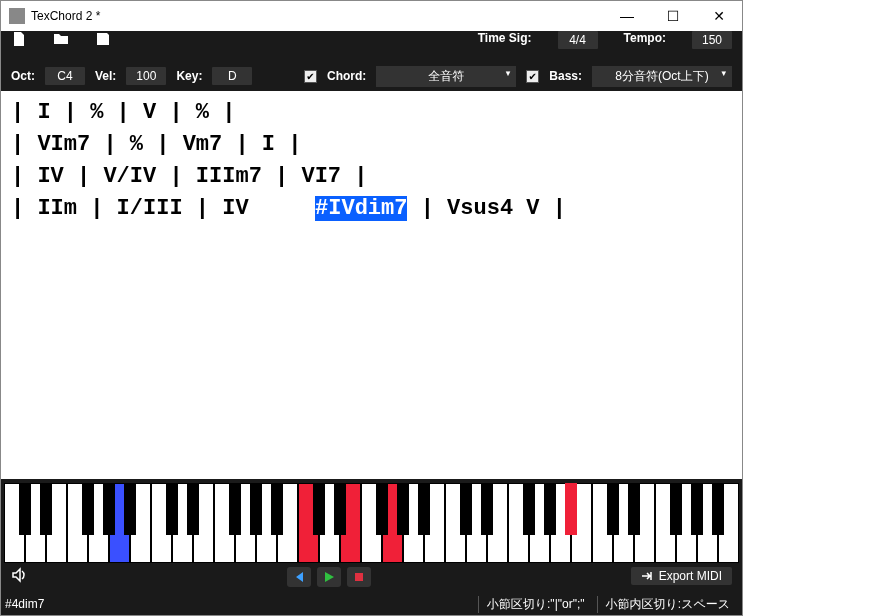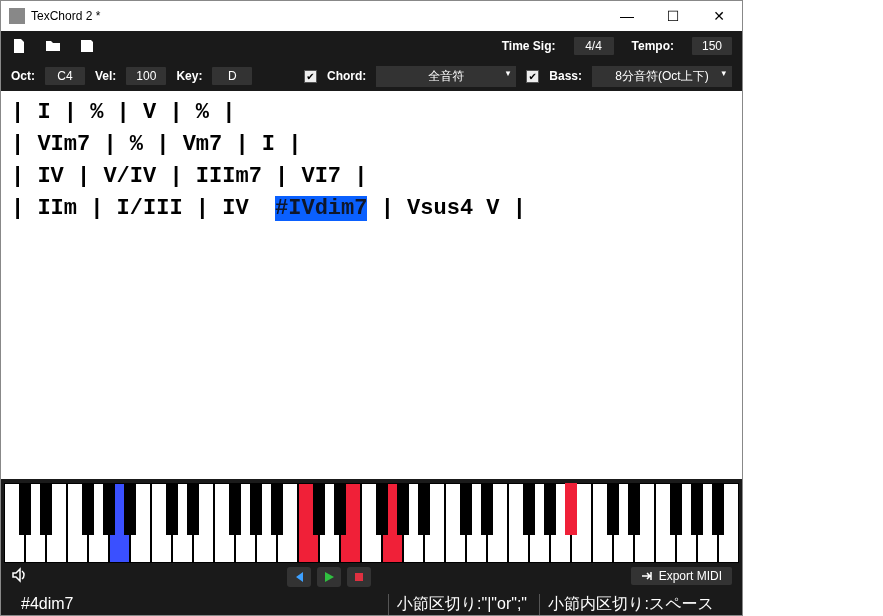--- a/index.html
+++ b/index.html
@@ -5,42 +5,42 @@
 * { margin: 0; padding: 0; box-sizing: border-box; }
 body { font-family: "Segoe UI", Meiryo, sans-serif; font-size: 12px; background: #fff; }
 .window { width: 743px; height: 616px; border: 1px solid #888; display: flex; flex-direction: column; }
 .titlebar { height: 30px; display: flex; align-items: center; padding-left: 8px; }
 .titlebar .icon { width: 16px; height: 16px; margin-right: 6px; background: #888; display: inline-block; }
 .titlebar .title { flex: 1; font-size: 12px; }
 .winbtns { display: flex; }
 .winbtn { width: 46px; height: 30px; display: flex; align-items: center; justify-content: center; font-size: 14px; }
 .menubar { height: 24px; display: flex; align-items: center; padding: 0 4px; gap: 4px; font-size: 12px; }
 .menuitem { padding: 2px 6px; }
-.toolbar1 { background: #1a1a1a; color: #fff; height: 30px; display: flex; align-items: center; padding: 0 10px; gap: 18px; }
+.toolbar1 { background: #1a1a1a; color: #fff; height: 30px; display: flex; align-items: flex-start; padding: 0 10px; gap: 26px; }
 .tb-icon { width: 16px; height: 16px; fill: #fff; }
 .spacer { flex: 1; }
 .field { background: #333; padding: 2px 10px; border-radius: 1px; min-width: 40px; text-align: center; color: #fff; }
 .label { color: #fff; font-weight: bold; }
 .toolbar2 { background: #1a1a1a; color: #fff; height: 30px; display: flex; align-items: center; padding: 0 10px; gap: 10px; }
 .check { width: 13px; height: 13px; background: #eee; border: 1px solid #555; display: inline-flex; align-items: center; justify-content: center; font-size: 10px; color: #000; }
 .dropdown { background: #333; padding: 2px 12px; min-width: 120px; text-align: center; position: relative; }
 .dropdown::after { content: "▾"; position: absolute; right: 6px; font-size: 9px; }
 .editor { flex: 1; padding: 6px 10px; font-family: "Consolas", "Courier New", monospace; font-size: 22px; font-weight: bold; line-height: 1.45; white-space: pre; overflow: hidden; }
-.hl { background: #0a60ff; color: #0f172a; }
+.hl { background: #0a60ff; color: #ffffff; margin-left: 40px; }
 .piano-area { background: #1a1a1a; height: 88px; display: flex; align-items: center; justify-content: center; }
 .keyboard { position: relative; height: 80px; width: 735px; }
 .wkey { position: absolute; top: 0; bottom: 0; width: 21px; background: #fff; border: 1px solid #000; }
 .bkey { position: absolute; top: 0; height: 52px; width: 12px; background: #000; z-index: 2; }
 .wkey.red { background: #f02038; }
 .wkey.blue { background: #3a50ff; }
 .bkey.red { background: #f02038; }
 .transport { background: #1a1a1a; height: 26px; display: flex; align-items: flex-start; padding: 0 10px; }
 .tbtn { width: 24px; height: 20px; margin: 0 3px; display: flex; align-items: center; justify-content: center; border-radius: 3px; background: #333; }
 .export { margin-left: auto; color: #fff; background: #333; padding: 2px 10px; display: flex; align-items: center; gap: 6px; border-radius: 2px; }
-.status { height: 22px; background: #1a1a1a; color: #fff; display: flex; align-items: center; padding: 0 20px; font-size: 16px; }
+.status { height: 22px; background: #1a1a1a; color: #fff; display: flex; align-items: center; padding: 0 4px; font-size: 12px; }
 .status .right { margin-left: auto; display: flex; gap: 4px; }
 .status .seg { border-left: 1px solid #555; padding: 0 8px; }
 </style>
 </head>
 <body>
 
 <div class="window">
   <div class="titlebar">
     <span class="icon"></span>
     <span class="title">TexChord 2 *</span>

